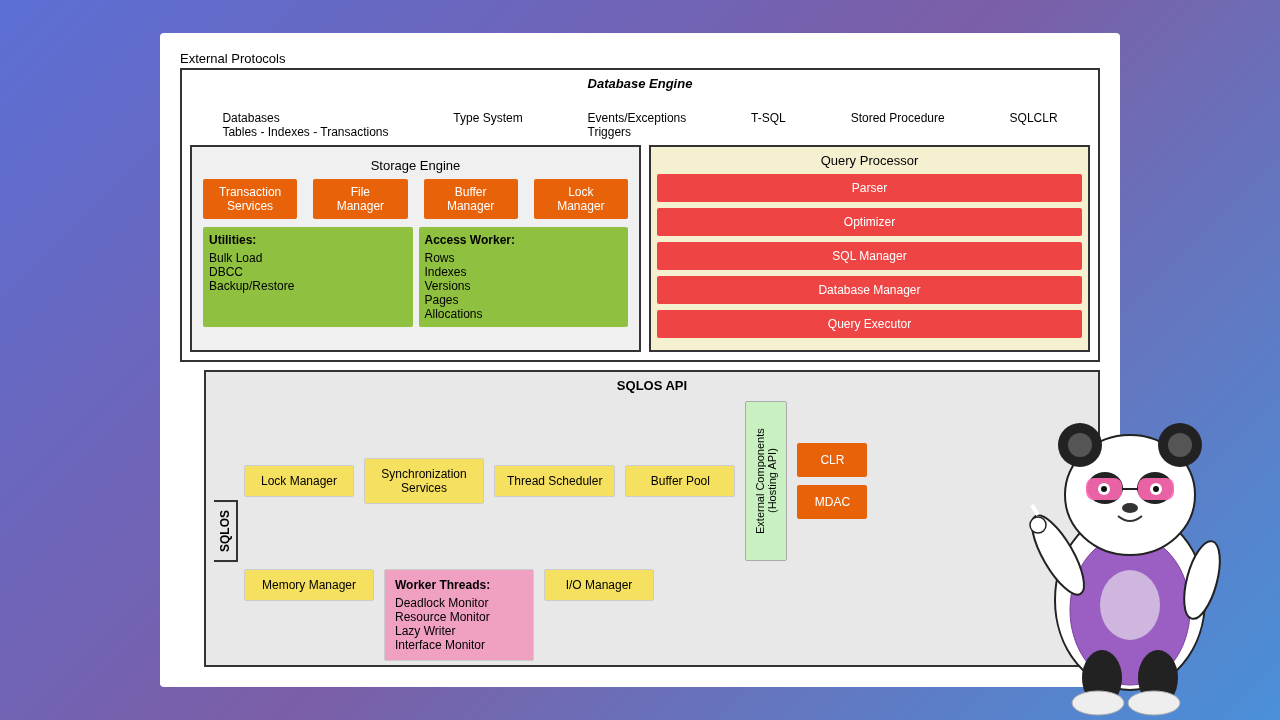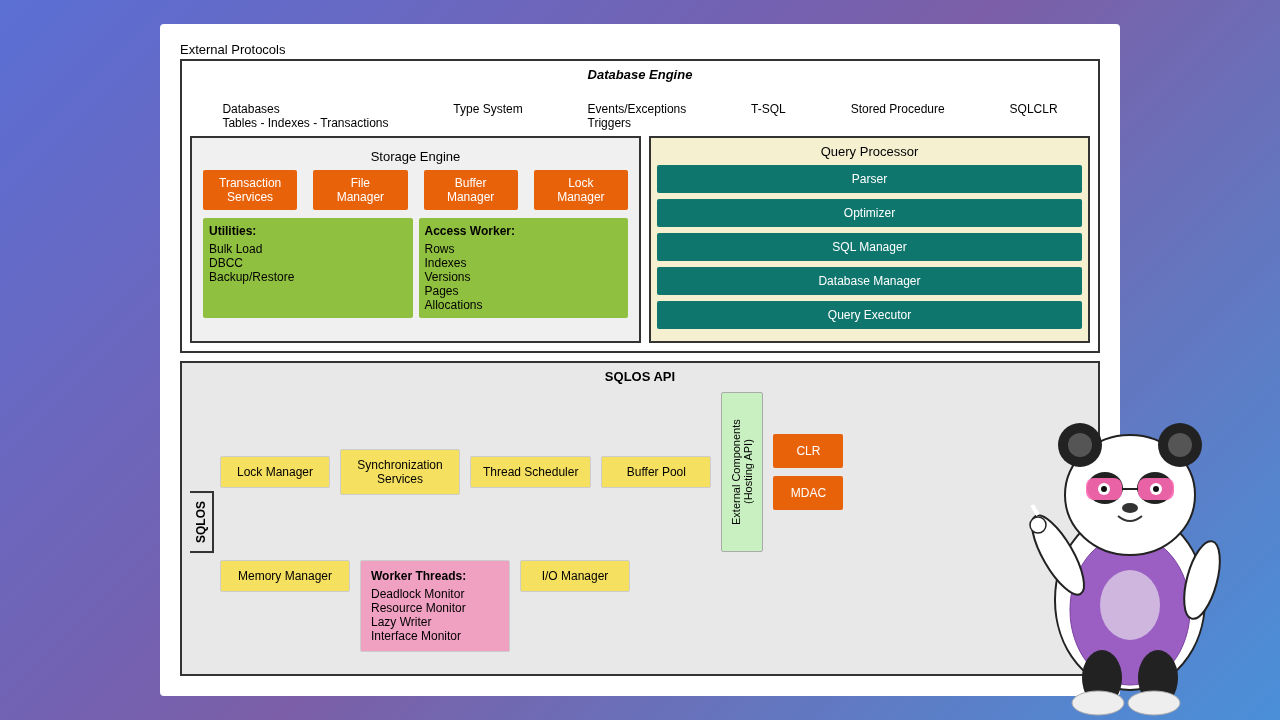--- a/index.html
+++ b/index.html
@@ -108,34 +108,35 @@
       flex: 1;
       padding: 6px;
       background: #f5f0d0;
     }
     .query-processor-title {
       text-align: center;
       font-size: 13px;
       margin-bottom: 6px;
     }
     .query-btn {
-      background: #0f766e;
+      background: #ef4444;
       color: white;
       font-size: 12px;
       padding: 7px 3px;
       text-align: center;
       margin-bottom: 6px;
       border-radius: 2px;
     }
     
     .sqlos-section {
       border: 2px solid #333;
-      padding: 6px 8px 22px 8px;
+      padding: 6px 8px 4px 8px;
       background: #e8e8e8;
       position: relative;
+      margin-left: 24px;
     }
     .sqlos-api-title {
       text-align: center;
       font-size: 13px;
       font-weight: bold;
       margin-bottom: 8px;
     }
     .sqlos-inner {
       display: flex;
       gap: 0;

